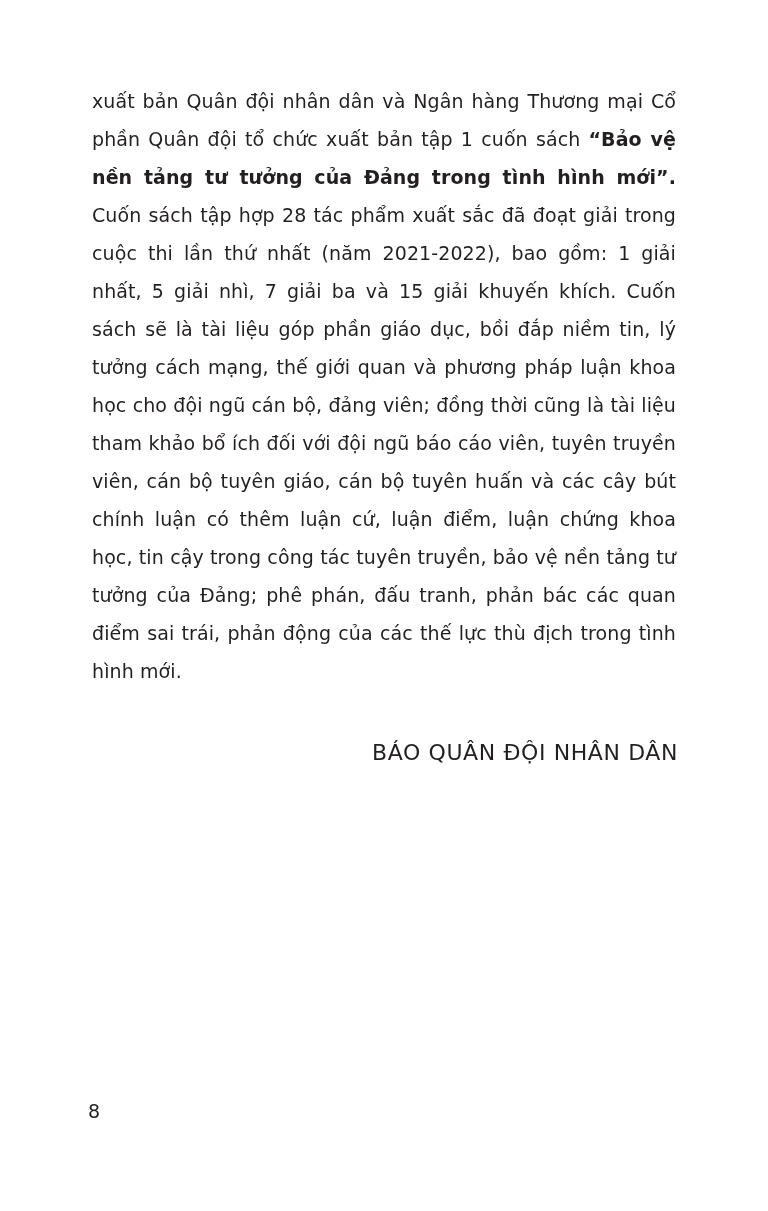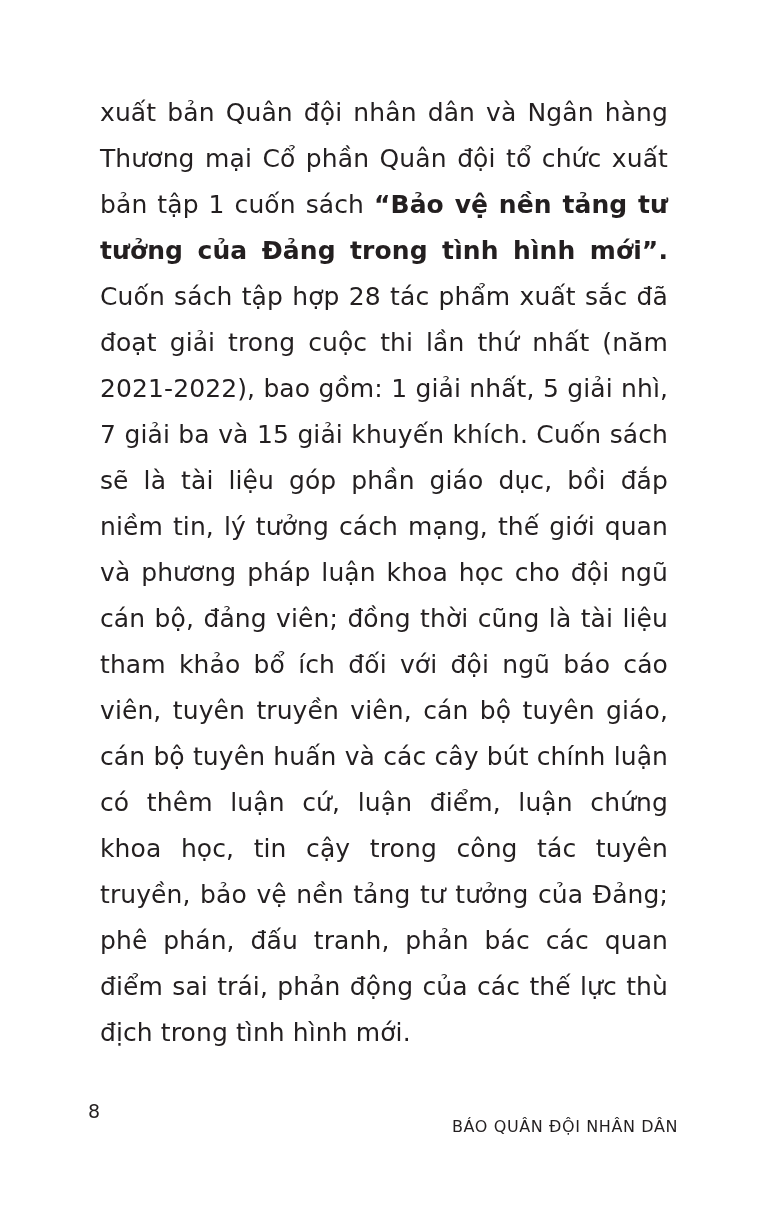--- a/index.html
+++ b/index.html
@@ -23,41 +23,41 @@
     height: 1211px;
     background: #ffffff;
   }
   .content {
     position: absolute;
     left: 88px;
     top: 78px;
     width: 592px;
   }
   .body-par {
-    font-size: 25px;
-    line-height: 46px;
+    font-size: 19px;
+    line-height: 38px;
     text-align: justify;
     text-justify: inter-word;
-    margin: 12px;
+    margin: 4px;
     letter-spacing: 0.1px;
     hyphens: none;
   }
   .body-par b {
     font-weight: 700;
   }
   .closing-par {
     font-size: 21.5px;
     line-height: 38px;
     text-align: left;
     margin: 0;
     text-indent: 42px;
     padding-top: 20px;
   }
   .signature {
-    font-size: 16px;
+    font-size: 22px;
     line-height: 38px;
     text-align: right;
     letter-spacing: 0.6px;
     padding-top: 40px;
     padding-right: 2px;
   }
   .folio {
     position: absolute;
     left: 88px;
     top: 1100px;

